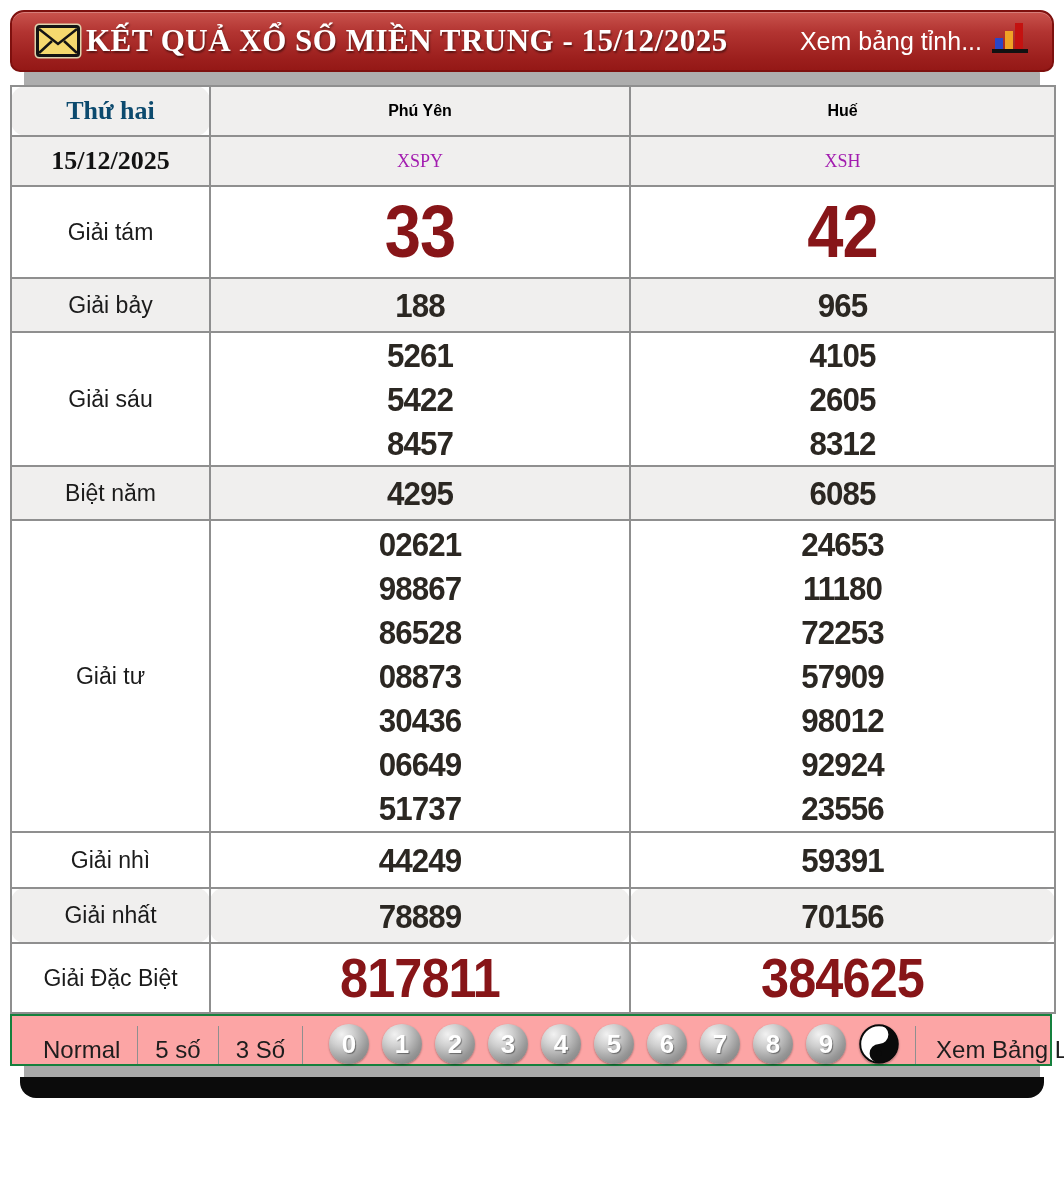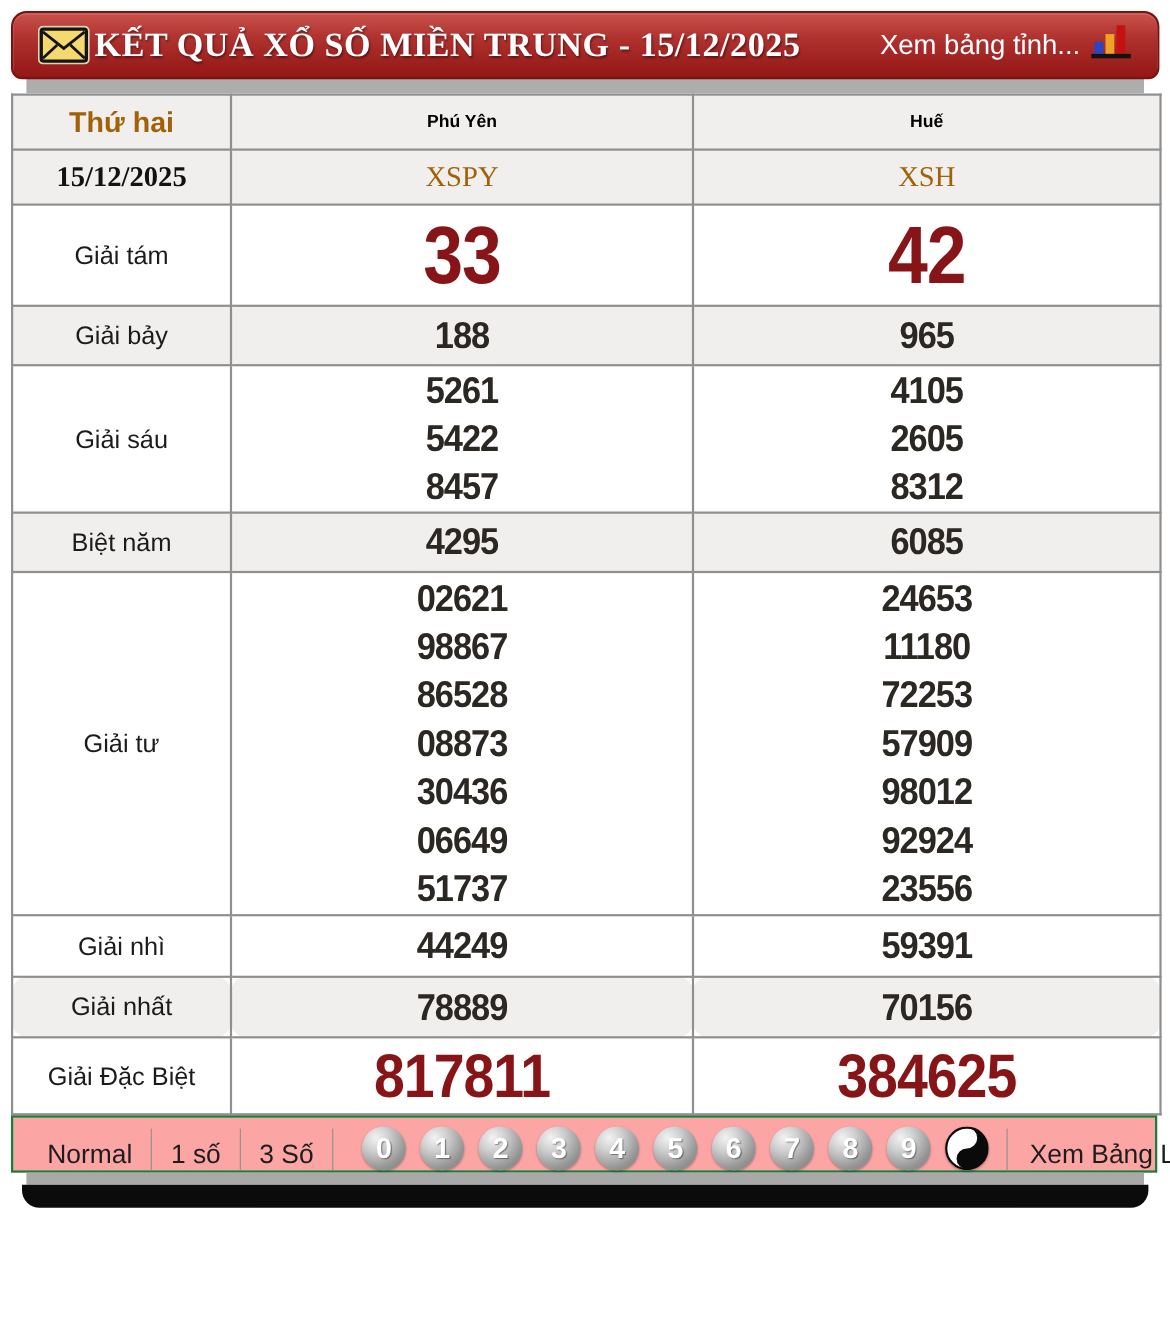--- a/index.html
+++ b/index.html
@@ -48,31 +48,31 @@
     width:1044px;border-collapse:collapse;background:#ffffff;
     table-layout:fixed;
   }
   table.results td,table.results th{
     border:2px solid #8f8f8f;
     text-align:center;vertical-align:middle;
     padding:0;
   }
   tr.shade td,tr.shade th{background:#f0efee;}
   th.day-head,td.prov-head{
-    font-family:Liberation Sans, sans-serif;
-    font-size:26px;font-weight:bold;color:#a16207;
-    height:48px;background:#f0efee;cursor:pointer;
+    font-family:Liberation Serif, serif;
+    font-size:26px;font-weight:bold;color:#0c4a6e;
+    height:48px;background:#f0efee;cursor:pointer;border-radius:15px;
   }
   td.date-cell{
     font-family:"Liberation Serif", serif;
     font-size:26px;font-weight:bold;color:#121212;height:48px;margin-left:17px;
   }
   td.code-cell{
     font-family:"Liberation Serif", serif;
-    font-size:26px;color:#a16207;height:48px;
+    font-size:18px;color:#a21caf;height:48px;
   }
   td.prize-label{font-size:23px;color:#1b1b1b;}
   .num{
     display:block;font-weight:bold;font-size:34px;line-height:44px;
     color:#2b2722;transform:scaleX(.92);letter-spacing:-1px;
   }
   tr.r8 td{height:90px;}
   tr.r7 td,tr.r5 td{height:52px;}
   tr.r6 td{height:131px;}
   tr.r4 td{height:310px;}
@@ -252,21 +252,21 @@
       <td>
             <span class="num">384625</span>
           </td>
     </tr>
   </tbody>
     </table>
 
   <div class="footer-bar">
     <span class="mode-item">Normal</span>
     <span class="vsep"></span>
-    <span class="mode-item">1 số</span>
+    <span class="mode-item">5 số</span>
     <span class="vsep"></span>
     <span class="mode-item">3 Số</span>
     <span class="vsep"></span>
 
     <span class="balls">
       <span class="ball">0</span>
       <span class="ball">1</span>
       <span class="ball">2</span>
       <span class="ball">3</span>
       <span class="ball">4</span>

